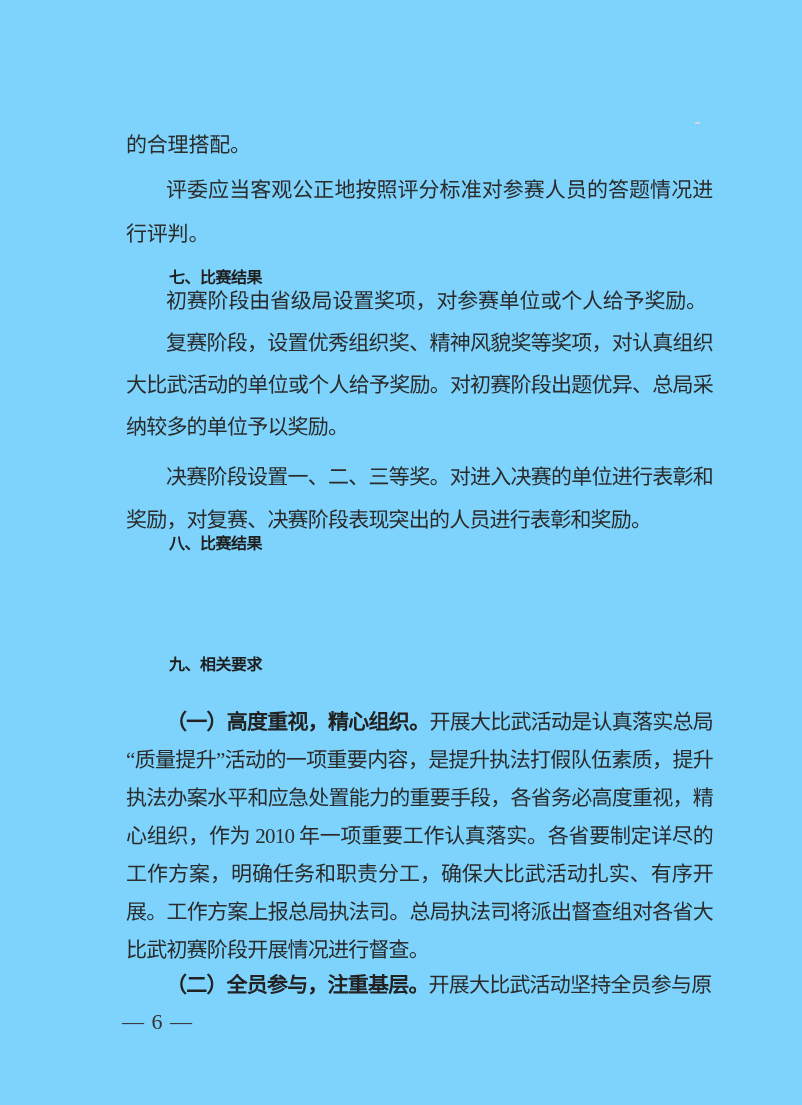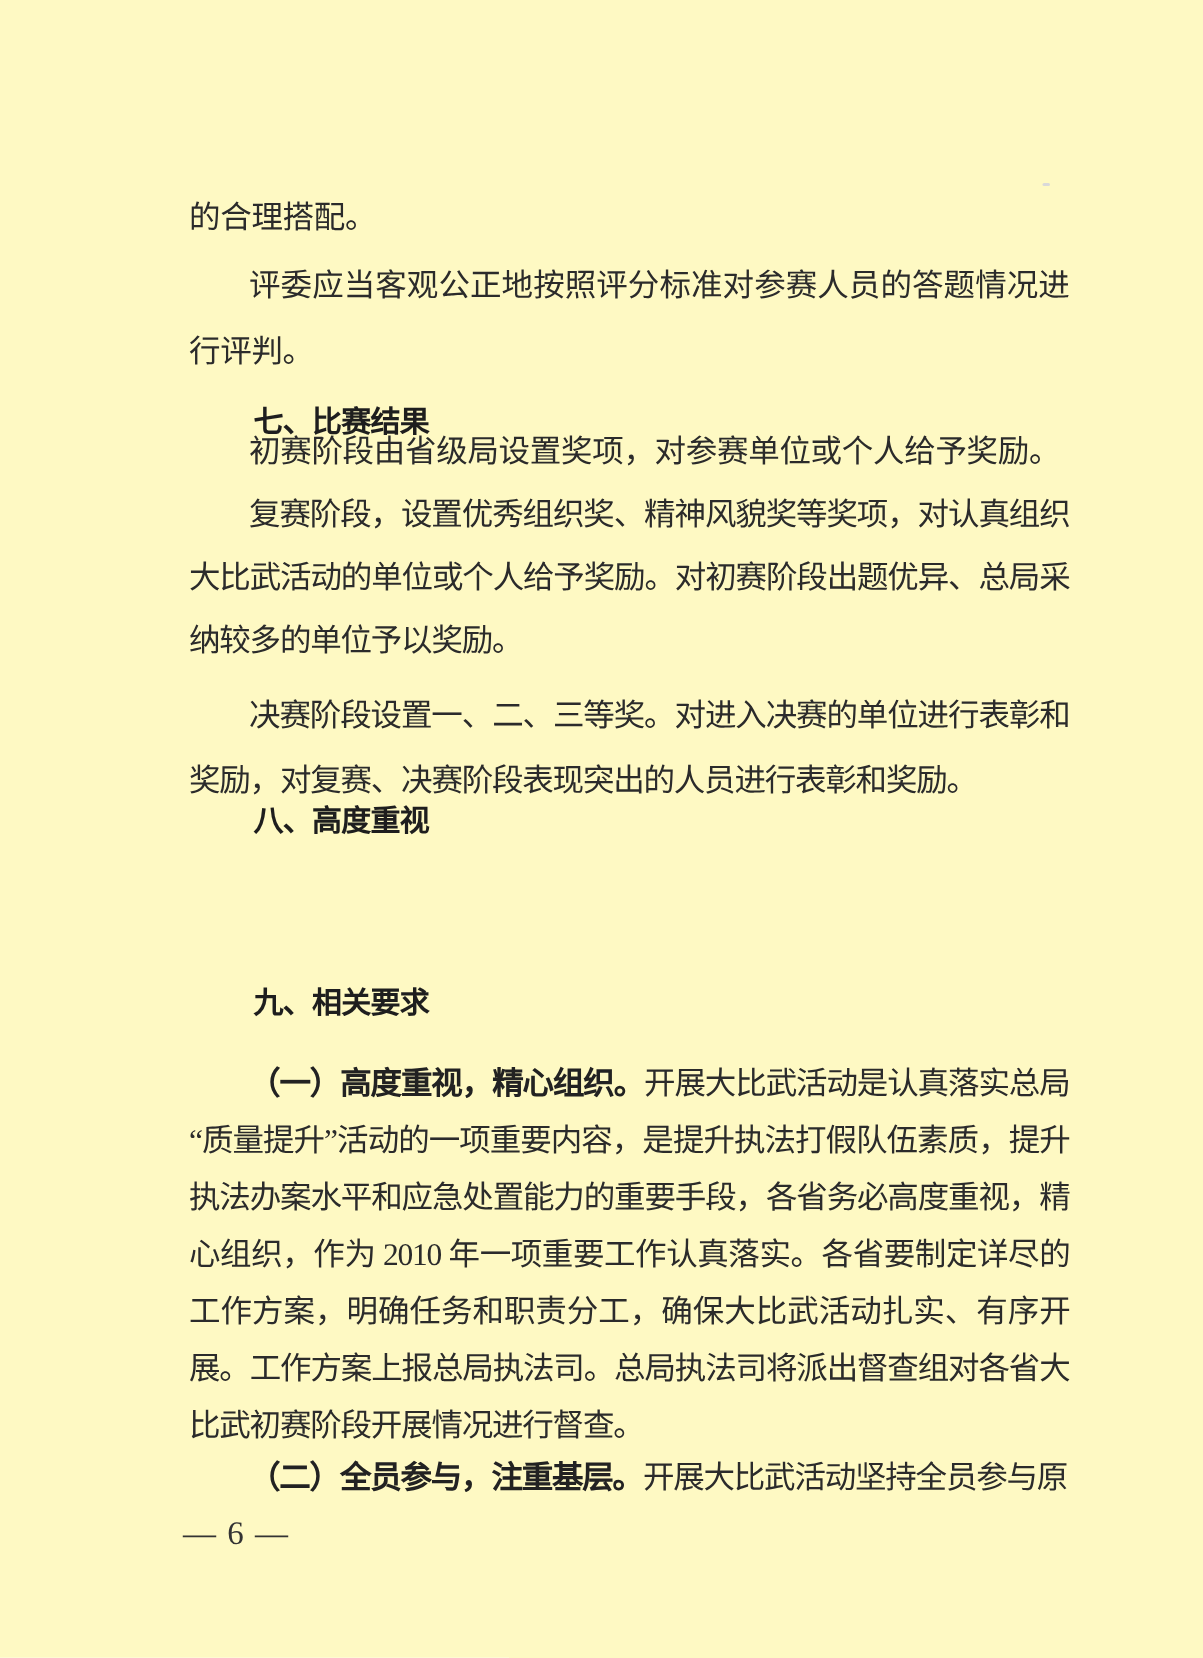--- a/index.html
+++ b/index.html
@@ -6,21 +6,21 @@
   body {
     width: 802px; height: 1105px;
     background: #ffffff;
     position: relative;
     overflow: hidden;
     font-family: "Liberation Serif", "DejaVu Serif", serif;
     color: #2b2b2b;
   }
   .page {
     position: absolute; inset: 0;
-    background: #fef9c3;
+    background: #7dd3fc;
   }
   p { margin: 0; }
   .para {
     position: absolute;
     left: 126px;
     width: 587px;
     font-size: 21px;
     letter-spacing: -0.2px;
     line-height: 42px;
     text-align: justify;
@@ -28,21 +28,21 @@
     color: #2b2b2b;
   }
   .indent { text-indent: 40px; }
   .ls-tight { letter-spacing: -0.8px; }
   .lead { font-weight: 700; color: #222222; }
   .heading {
     position: absolute;
     left: 169px;
     font-family: Liberation Serif, serif;
     font-weight: 700;
-    font-size: 20px;
+    font-size: 16px;
     letter-spacing: -0.5px;
     line-height: 30px;
     color: #1e1e1e;
   }
   .page-number {
     position: absolute;
     left: 122px;
     top: 1009px;
     font-size: 22px;
     letter-spacing: 1px;
@@ -67,21 +67,21 @@
   <p class="para indent" style="top:168px; line-height:44px">评委应当客观公正地按照评分标准对参赛人员的答题情况进行评判。</p>
 
   <h2 class="heading" style="top:250px">七、比赛结果</h2>
 
   <p class="para indent" style="top:280px">初赛阶段由省级局设置奖项，对参赛单位或个人给予奖励。</p>
 
   <p class="para indent ls-tight" style="top:322px">复赛阶段，设置优秀组织奖、精神风貌奖等奖项，对认真组织大比武活动的单位或个人给予奖励。对初赛阶段出题优异、总局采纳较多的单位予以奖励。</p>
 
   <p class="para indent ls-tight" style="top:456px; line-height:43px">决赛阶段设置一、二、三等奖。对进入决赛的单位进行表彰和奖励，对复赛、决赛阶段表现突出的人员进行表彰和奖励。</p>
 
-  <h2 class="heading" style="top:516px">八、高度重视</h2>
+  <h2 class="heading" style="top:516px">八、比赛结果</h2>
 
 
 
 
   <h2 class="heading" style="top:637px">九、相关要求</h2>
 
   <p class="para indent ls-tight" style="top:703px; line-height:38px"><b class="lead">（一）高度重视，精心组织。</b><span>开展大比武活动是认真落实总局“质量提升”活动的一项重要内容，是提升执法打假队伍素质，提升执法办案水平和应急处置能力的重要手段，各省务必高度重视，精心组织，作为 2010 年一项重要工作认真落实。各省要制定详尽的工作方案，明确任务和职责分工，确保大比武活动扎实、有序开展。工作方案上报总局执法司。总局执法司将派出督查组对各省大比武初赛阶段开展情况进行督查。</span></p>
 
   <p class="para indent ls-tight" style="top:964px"><b class="lead">（二）全员参与，注重基层。</b><span>开展大比武活动坚持全员参与原</span></p>
 

